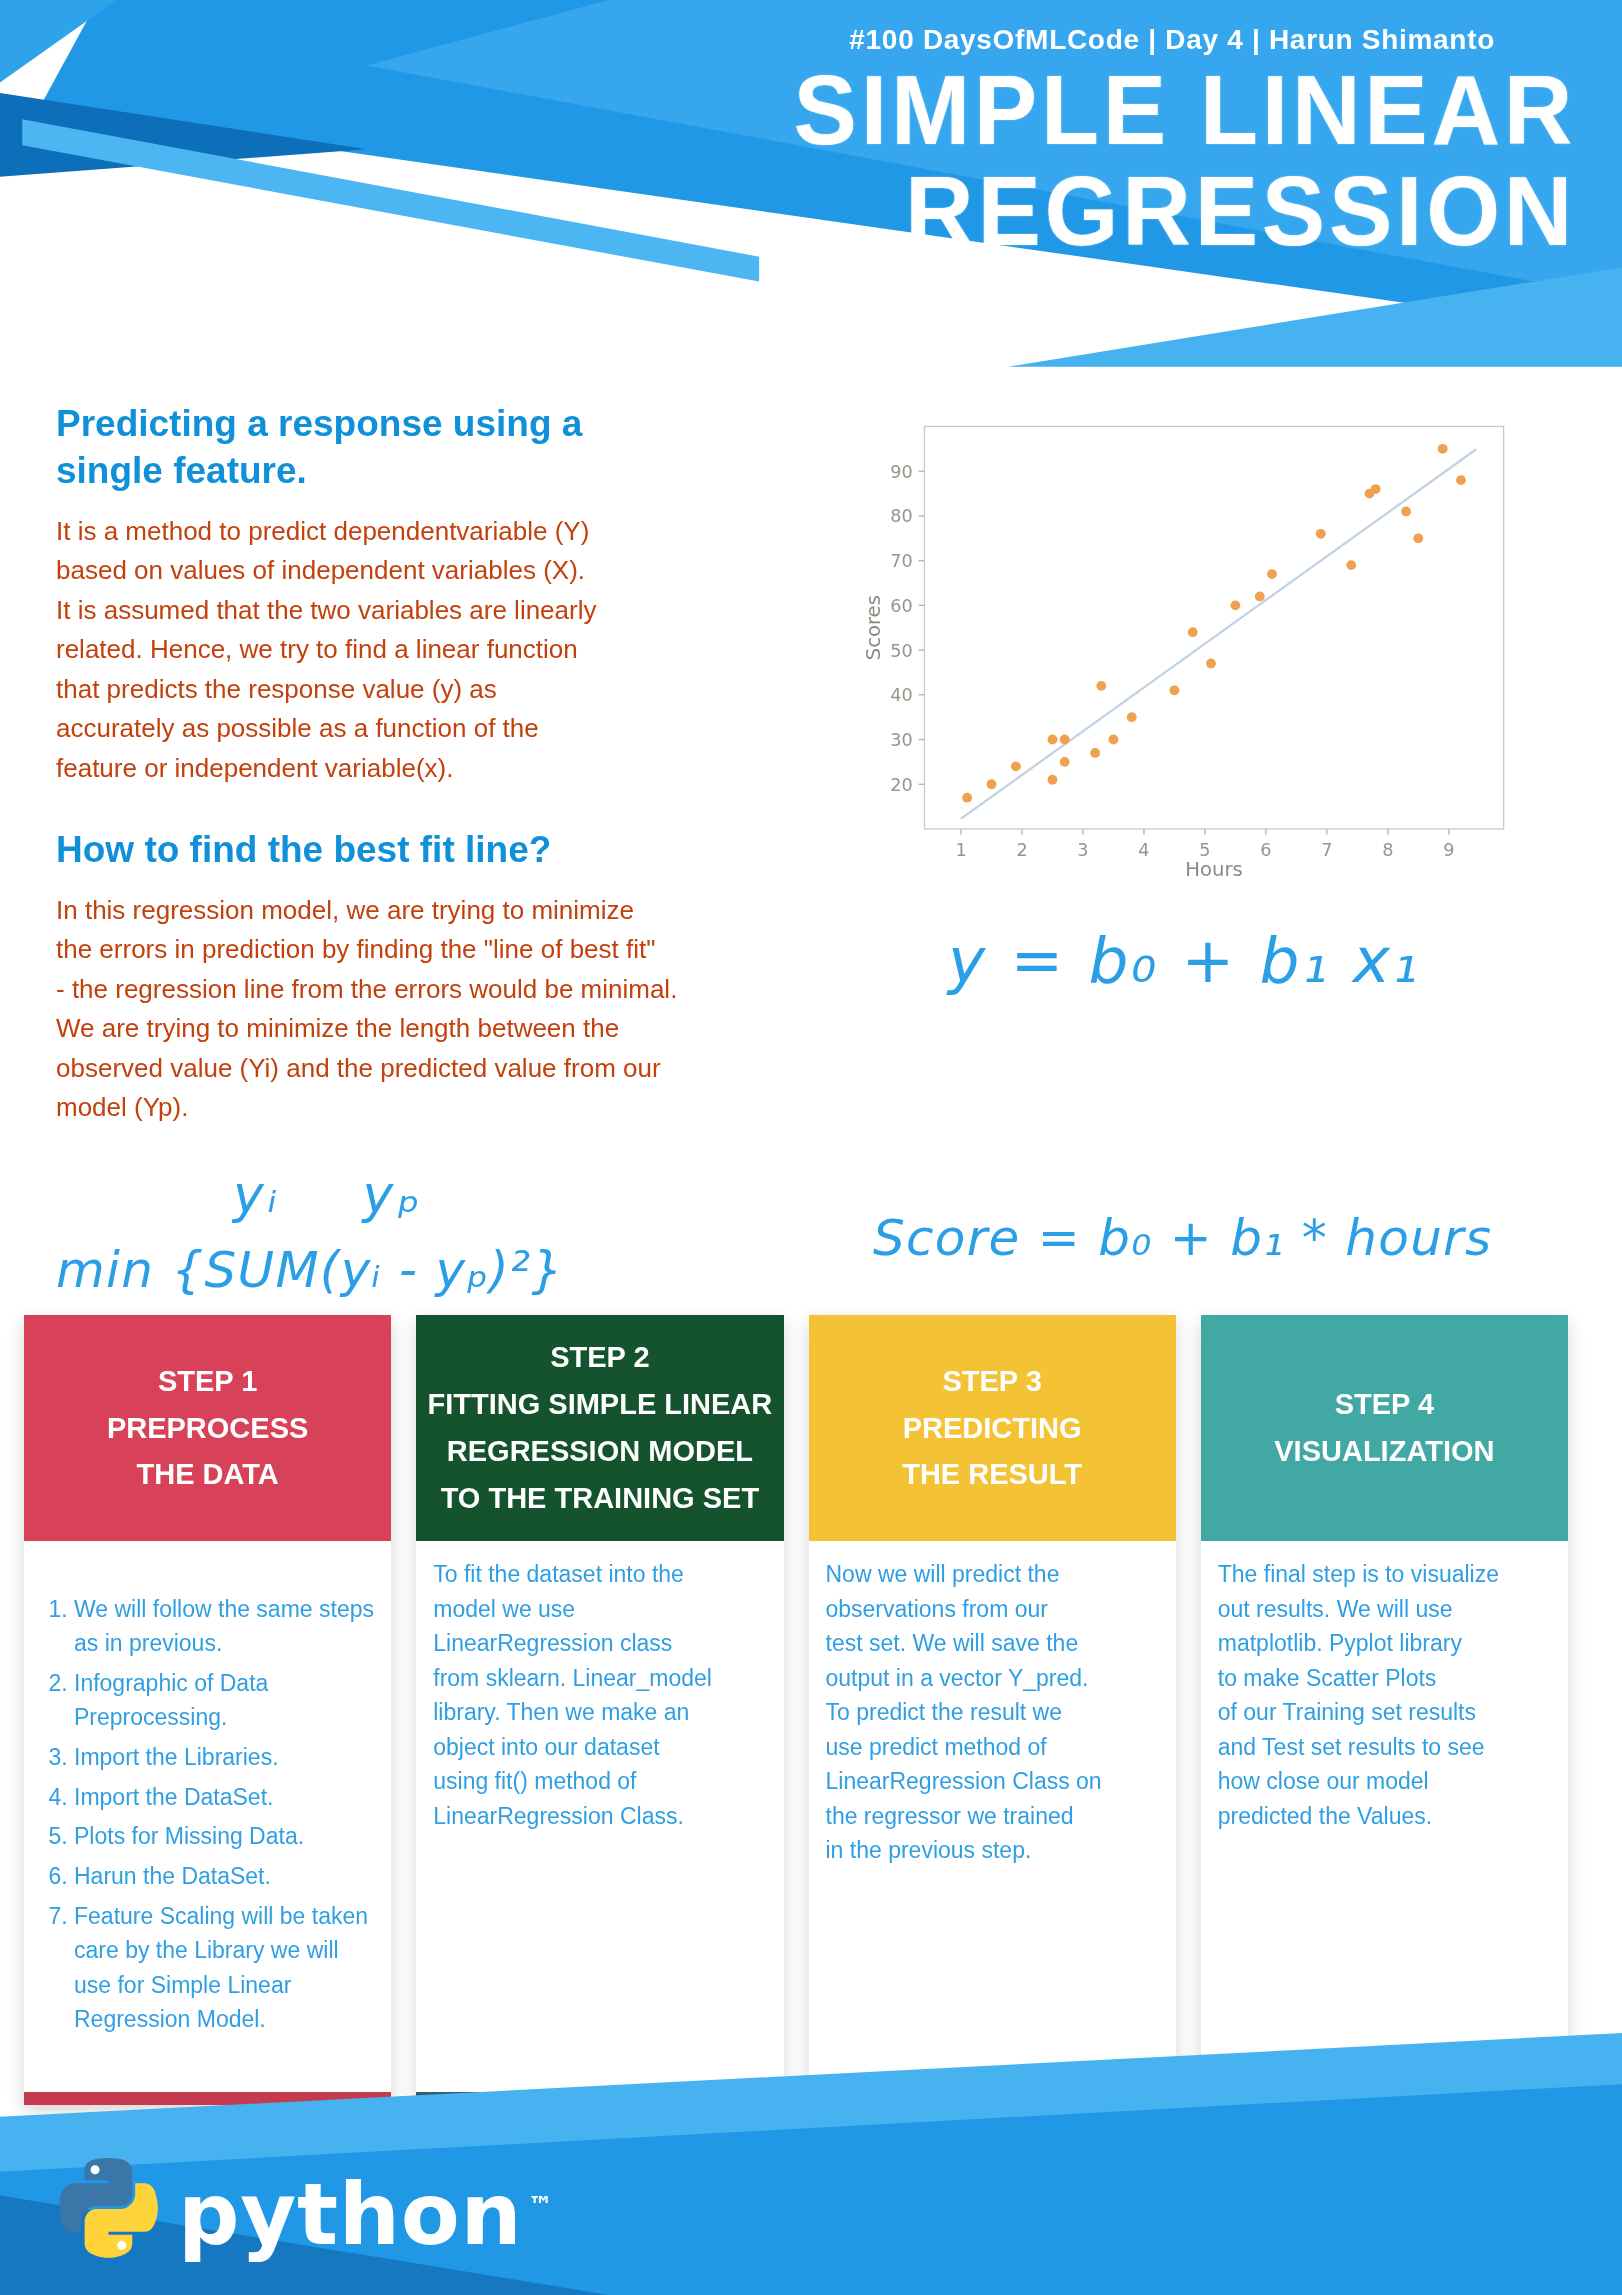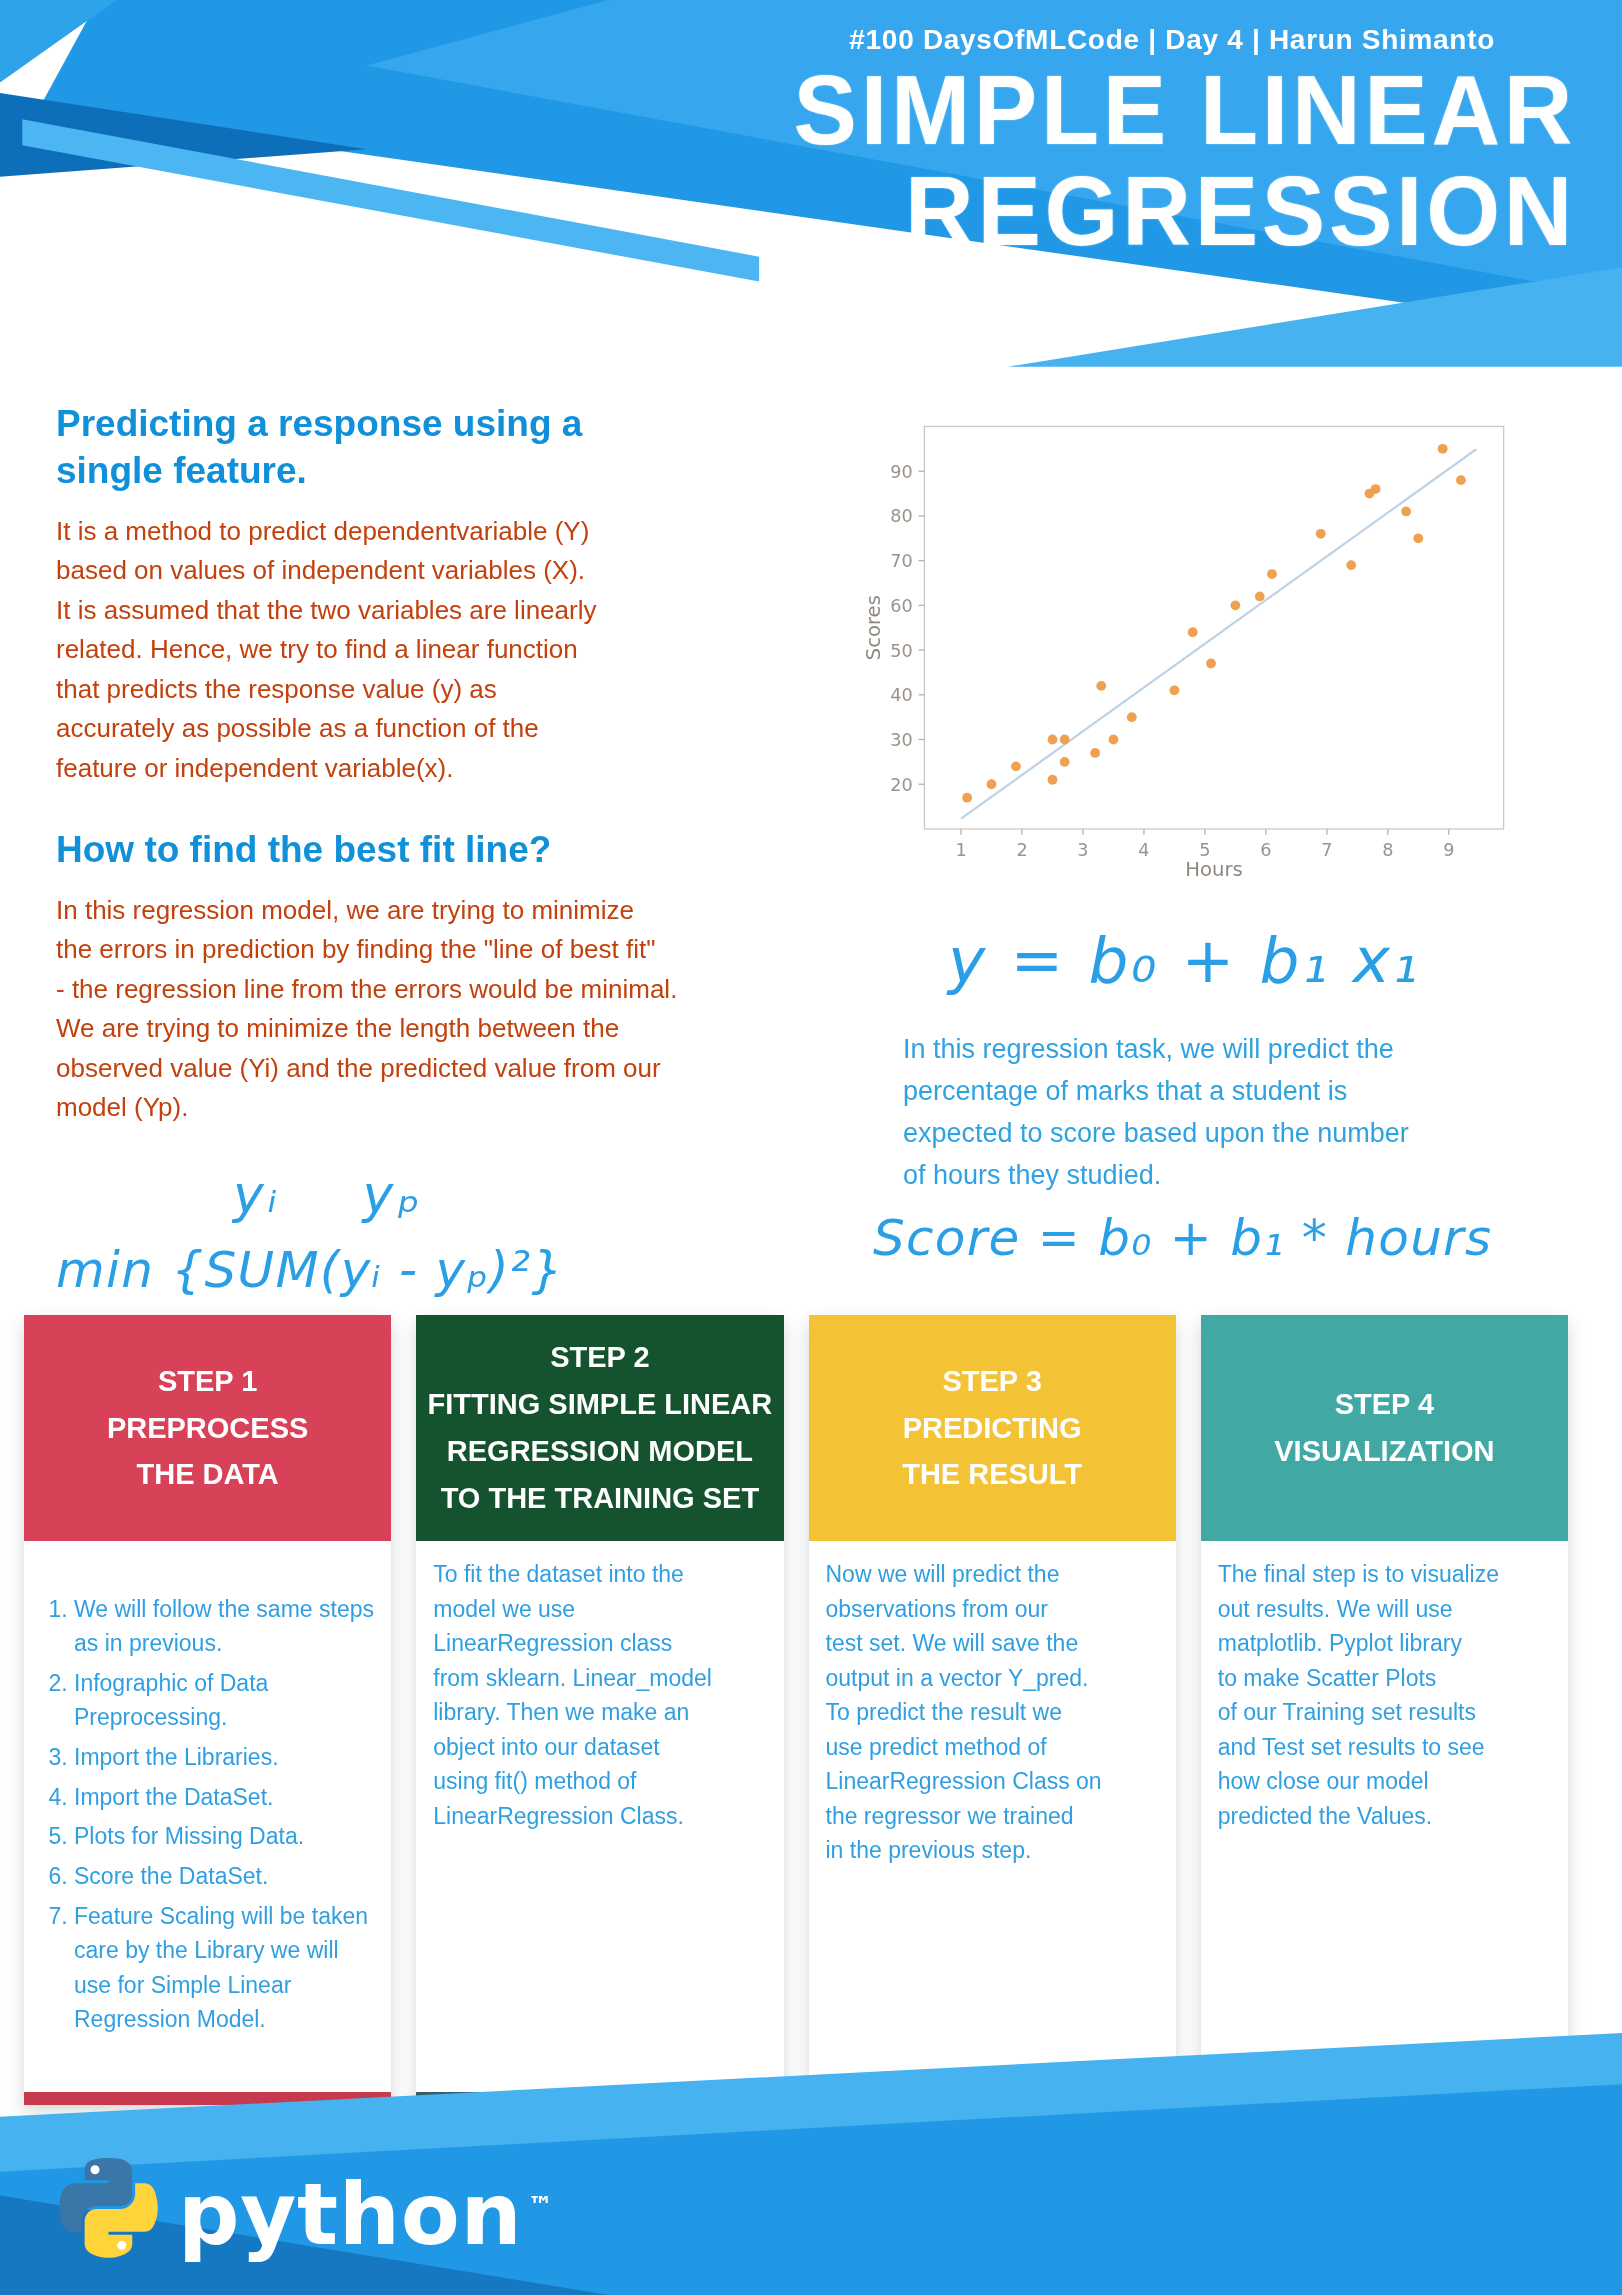--- a/index.html
+++ b/index.html
@@ -155,40 +155,36 @@
         <circle cx="752.1052631578947" cy="236.83333333333331" r="7.5" fill="#f0a150"></circle>
         <circle cx="314.2631578947369" cy="503.33333333333337" r="7.5" fill="#f0a150"></circle>
         <circle cx="509.8947368421052" cy="339.33333333333337" r="7.5" fill="#f0a150"></circle>
         <circle cx="416.7368421052632" cy="469.16666666666663" r="7.5" fill="#f0a150"></circle>
         <circle cx="705.5263157894738" cy="189.00000000000006" r="7.5" fill="#f0a150"></circle>
         <circle cx="789.3684210526316" cy="120.66666666666663" r="7.5" fill="#f0a150"></circle>
       </svg>
   </div>
 
   <div class="formula f-model">y = b₀ + b₁ x₁</div>
-  <div class="right-para">In this regression task, we will predict the
-percentage of marks that a student is
-expected to score based upon the number
-of hours they studied.</div>
   <div class="formula f-score">Score = b₀ + b₁ * hours</div>
 
   <div class="steps">
 
     <div class="card">
       <div class="step-header" style="background: rgb(216, 66, 88);">STEP 1
 PREPROCESS
 THE DATA</div>
       <div class="step-body">
         <ol class="step-list">
           <li>We will follow the same steps as in previous.</li>
           <li>Infographic of Data Preprocessing.</li>
           <li>Import the Libraries.</li>
           <li>Import the DataSet.</li>
           <li>Plots for Missing Data.</li>
-          <li>Score the DataSet.</li>
+          <li>Harun the DataSet.</li>
           <li>Feature Scaling will be taken care by the Library we will use for Simple Linear Regression Model.</li>
         </ol>
       </div>
       <div class="step-bar" style="background: rgb(197, 58, 79);"></div>
     </div>
 
     <div class="card">
       <div class="step-header" style="background: #14532d;">STEP 2
 FITTING SIMPLE LINEAR
 REGRESSION MODEL

